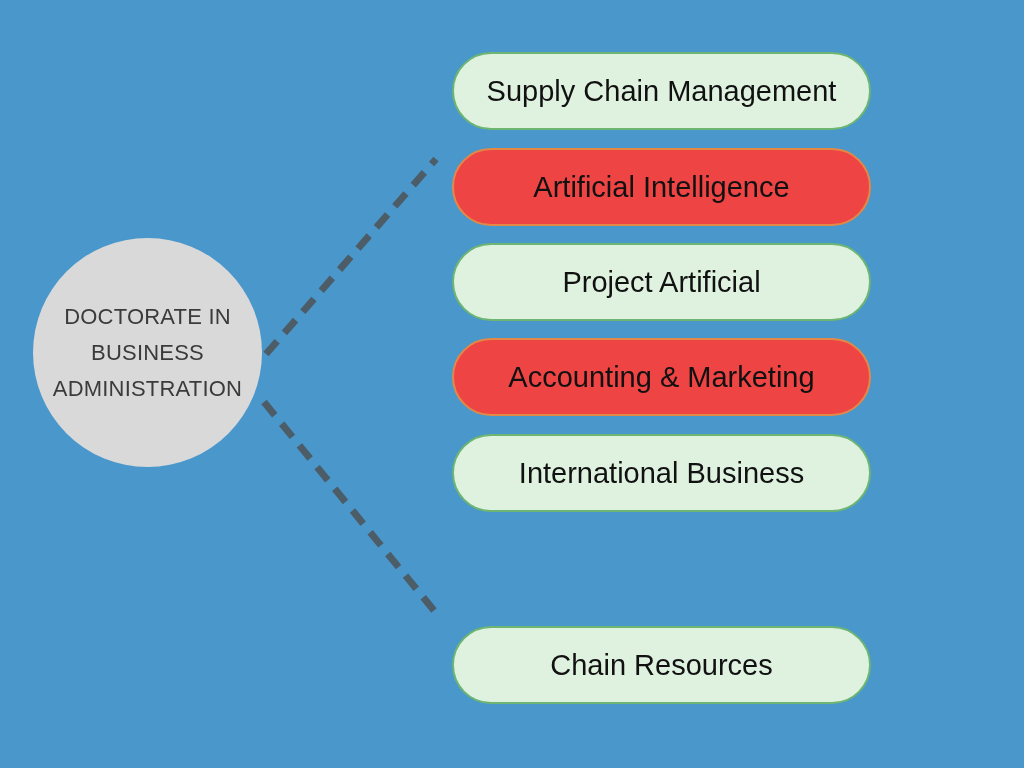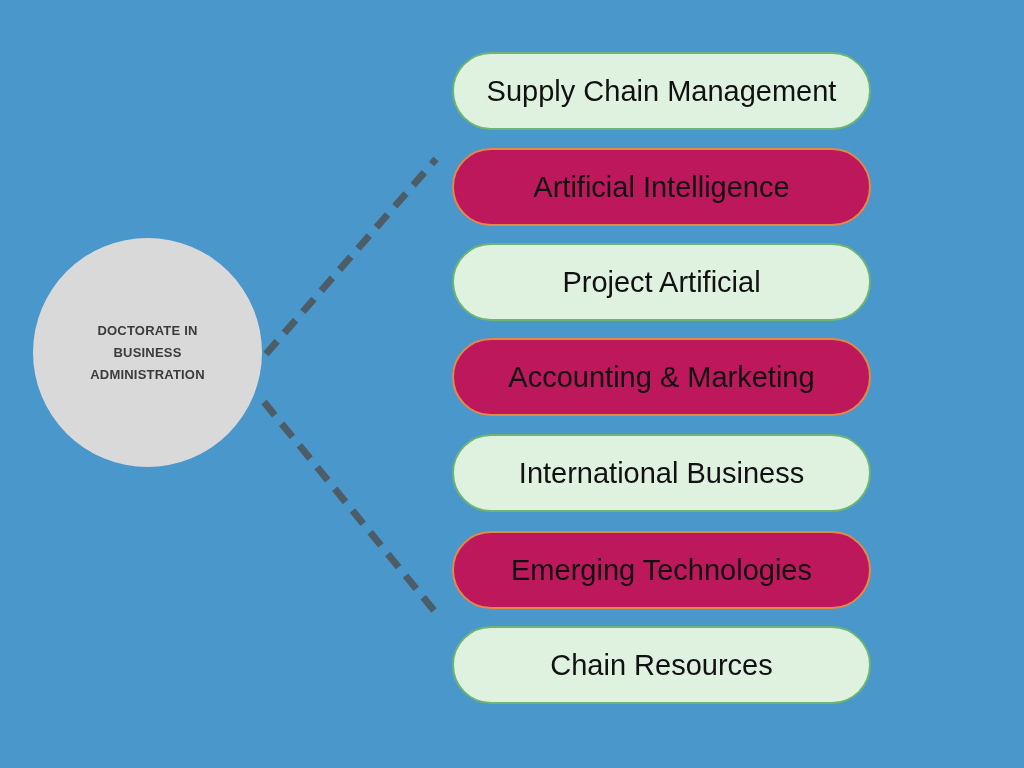--- a/index.html
+++ b/index.html
@@ -27,25 +27,25 @@
     width: 229px;
     height: 229px;
     border-radius: 50%;
     background: #d9d9d9;
     display: flex;
     align-items: center;
     justify-content: center;
     box-sizing: border-box;
   }
   #root-label {
-    font-size: 13px;
-    font-weight: bold;
+    font-size: 22px;
+    font-weight: normal;
     color: #3b3b3b;
     text-align: center;
-    line-height: 22px;
+    line-height: 36px;
     letter-spacing: 0.2px;
     width: 200px;
     white-space: pre-line;
   }
 
   
   #connectors {
     position: absolute;
     left: 0;
     top: 0;
@@ -64,21 +64,21 @@
     border-radius: 39px;
     display: flex;
     align-items: center;
     justify-content: center;
   }
   .pill.green {
     background: #dff2e0;
     border: 2px solid #6cb572;
   }
   .pill.orange {
-    background: #be185d;
+    background: #ef4444;
     border: 2px solid #e48845;
   }
   .pill-label {
     font-size: 29px;
     color: #111111;
     text-align: left;
     line-height: 1;
     white-space: nowrap;
   }
 </style>
@@ -111,21 +111,18 @@
   </div>
 
   <div class="pill orange" style="top:338px">
     <span class="pill-label">Accounting &amp; Marketing</span>
   </div>
 
   <div class="pill green" style="top:434px">
     <span class="pill-label">International Business</span>
   </div>
 
-  <div class="pill orange" style="top:531px">
-    <span class="pill-label">Emerging Technologies</span>
-  </div>
 
   <div class="pill green" style="top:626px">
     <span class="pill-label">Chain Resources</span>
   </div>
 
 </div>
 
 </body></html>

